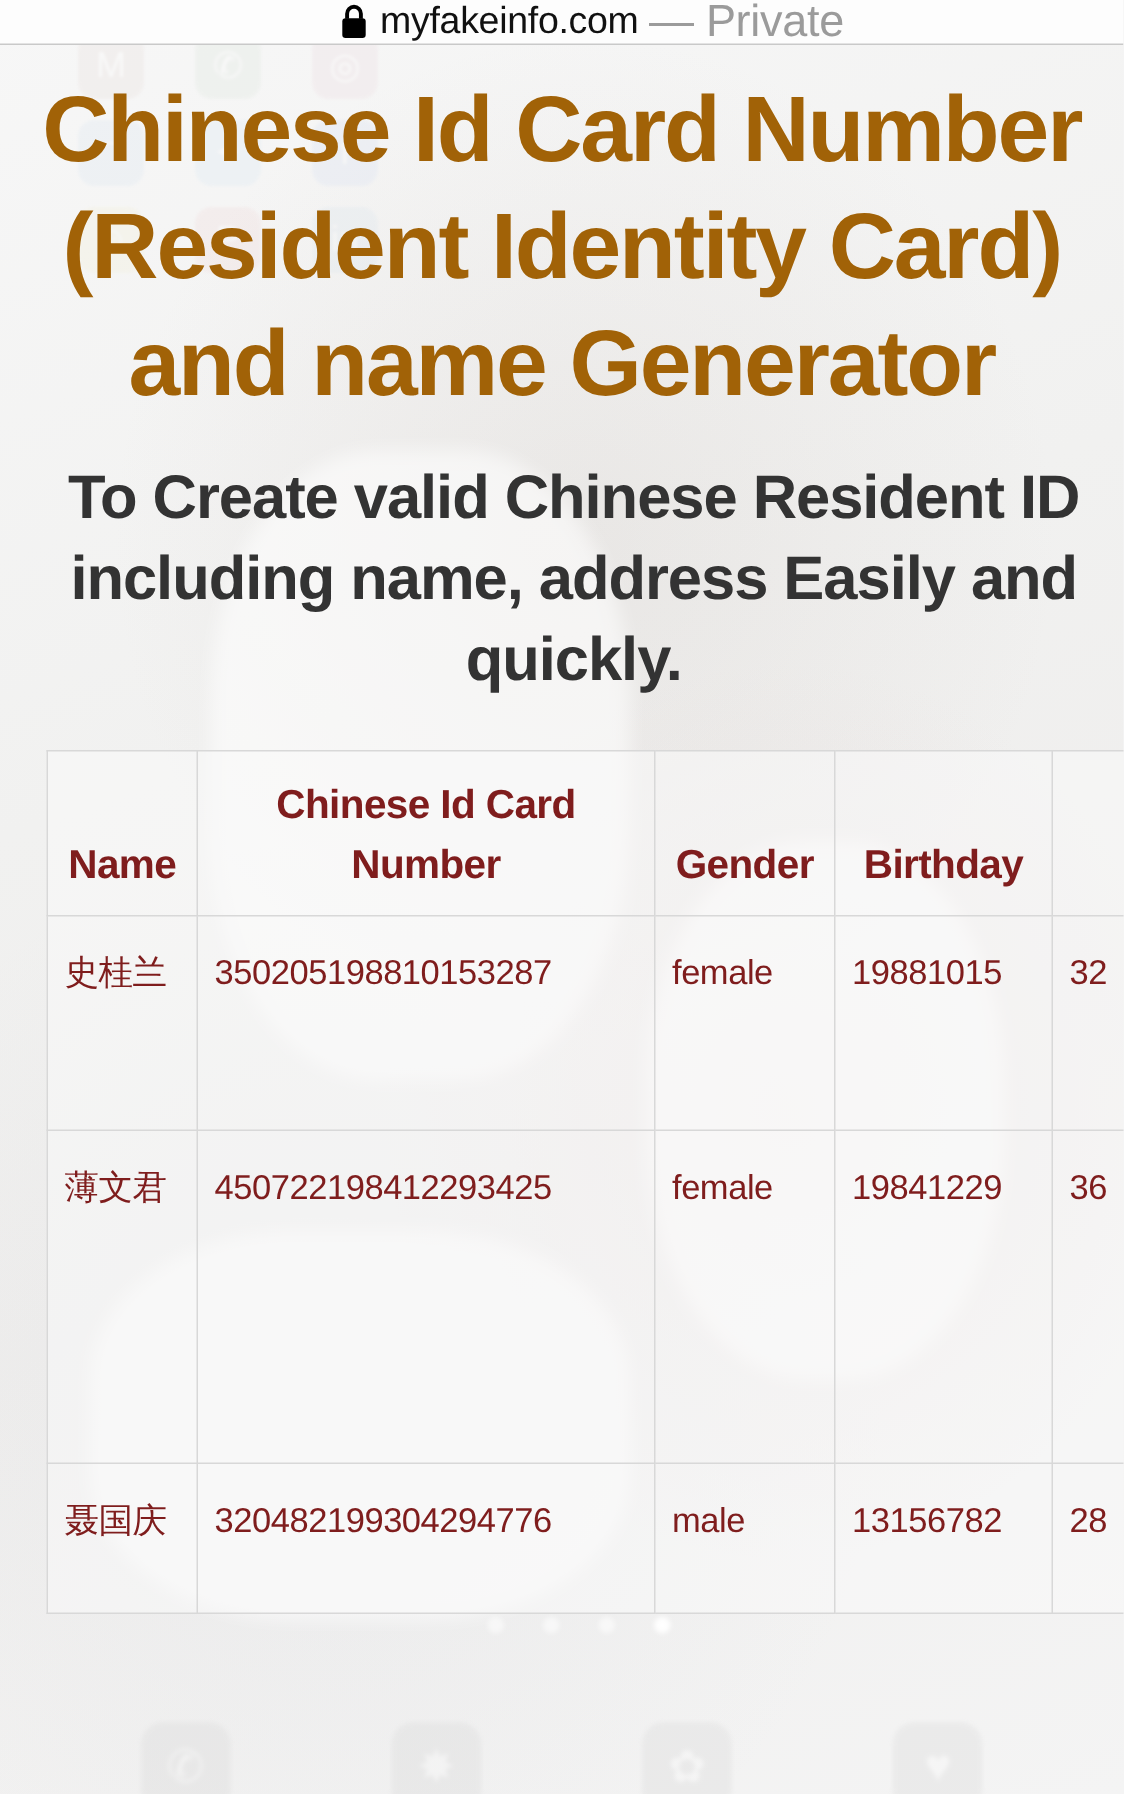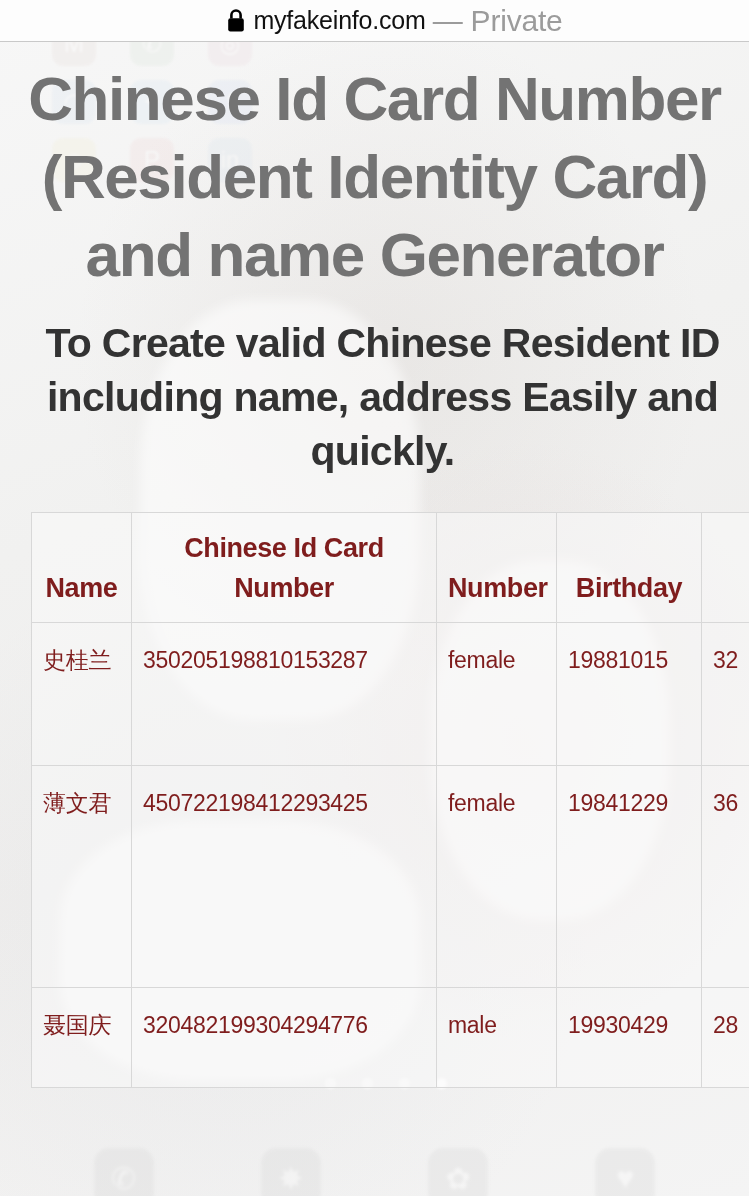--- a/index.html
+++ b/index.html
@@ -47,42 +47,42 @@
 
   .dock { position:absolute; top:1148px; left:0; width:749px;
           display:flex; justify-content:space-around; padding:0 40px; }
   .dockicon { width:60px; height:60px; border-radius:15px; opacity:.22;
               filter:blur(1.4px); display:flex; align-items:center;
               justify-content:center; font-size:30px; color:#fff; }
 
   
   #topbar {
     position:relative; z-index:3;
-    height:42px; width:749px;
+    height:30px; width:749px;
     background:#fdfdfd;
     border-bottom:1px solid #c9c9c9;
     display:flex; align-items:center; justify-content:center;
     gap:7px;
     padding-left:40px;
   }
   #topbar .lock { display:flex; align-items:center; }
   #topbar .url {
     font-size:25px; color:#111; letter-spacing:-.2px;
     font-family:"Liberation Sans",sans-serif;
   }
   #topbar .private {
     font-size:30px; color:#9b9b9b; letter-spacing:-.2px;
   }
 
   
   #content { position:relative; z-index:2; width:749px; }
 
   h1#page-title {
     font-size:62px; line-height:78px; font-weight:bold;
-    color:#737373; text-align:center;
+    color:#a16207; text-align:center;
     letter-spacing:-1.4px;
     padding:18px 28px 0 28px;
   }
   h2#page-subtitle {
     font-size:41px; line-height:54px; font-weight:bold;
     color:#333333; text-align:center;
     letter-spacing:-.7px;
     padding:22px 24px 0 40px;
   }
 
@@ -197,21 +197,21 @@
         <col class="c-name">
           <col class="c-id">
           <col class="c-gender">
         <col class="c-bday">
           <col class="c-age">
       </colgroup>
       <thead>
         <tr>
           <th>Name</th>
           <th>Chinese Id Card Number</th>
-          <th>Number</th>
+          <th>Gender</th>
           <th>Birthday</th>
           <th>Ag</th>
         </tr>
       </thead>
       <tbody>
         <tr class="row-1">
           <td class="name-cell">史桂兰</td>
           <td>350205198810153287</td>
           <td>female</td>
           <td>19881015</td>
@@ -221,19 +221,19 @@
           <td class="name-cell">薄文君</td>
           <td>450722198412293425</td>
           <td>female</td>
           <td>19841229</td>
           <td>36</td>
         </tr>
         <tr class="row-3">
           <td class="name-cell">聂国庆</td>
           <td>320482199304294776</td>
           <td>male</td>
-          <td>19930429</td>
+          <td>13156782</td>
           <td>28</td>
         </tr>
       </tbody>
     </table>
   </div>
 </div>
 
 </body></html>

